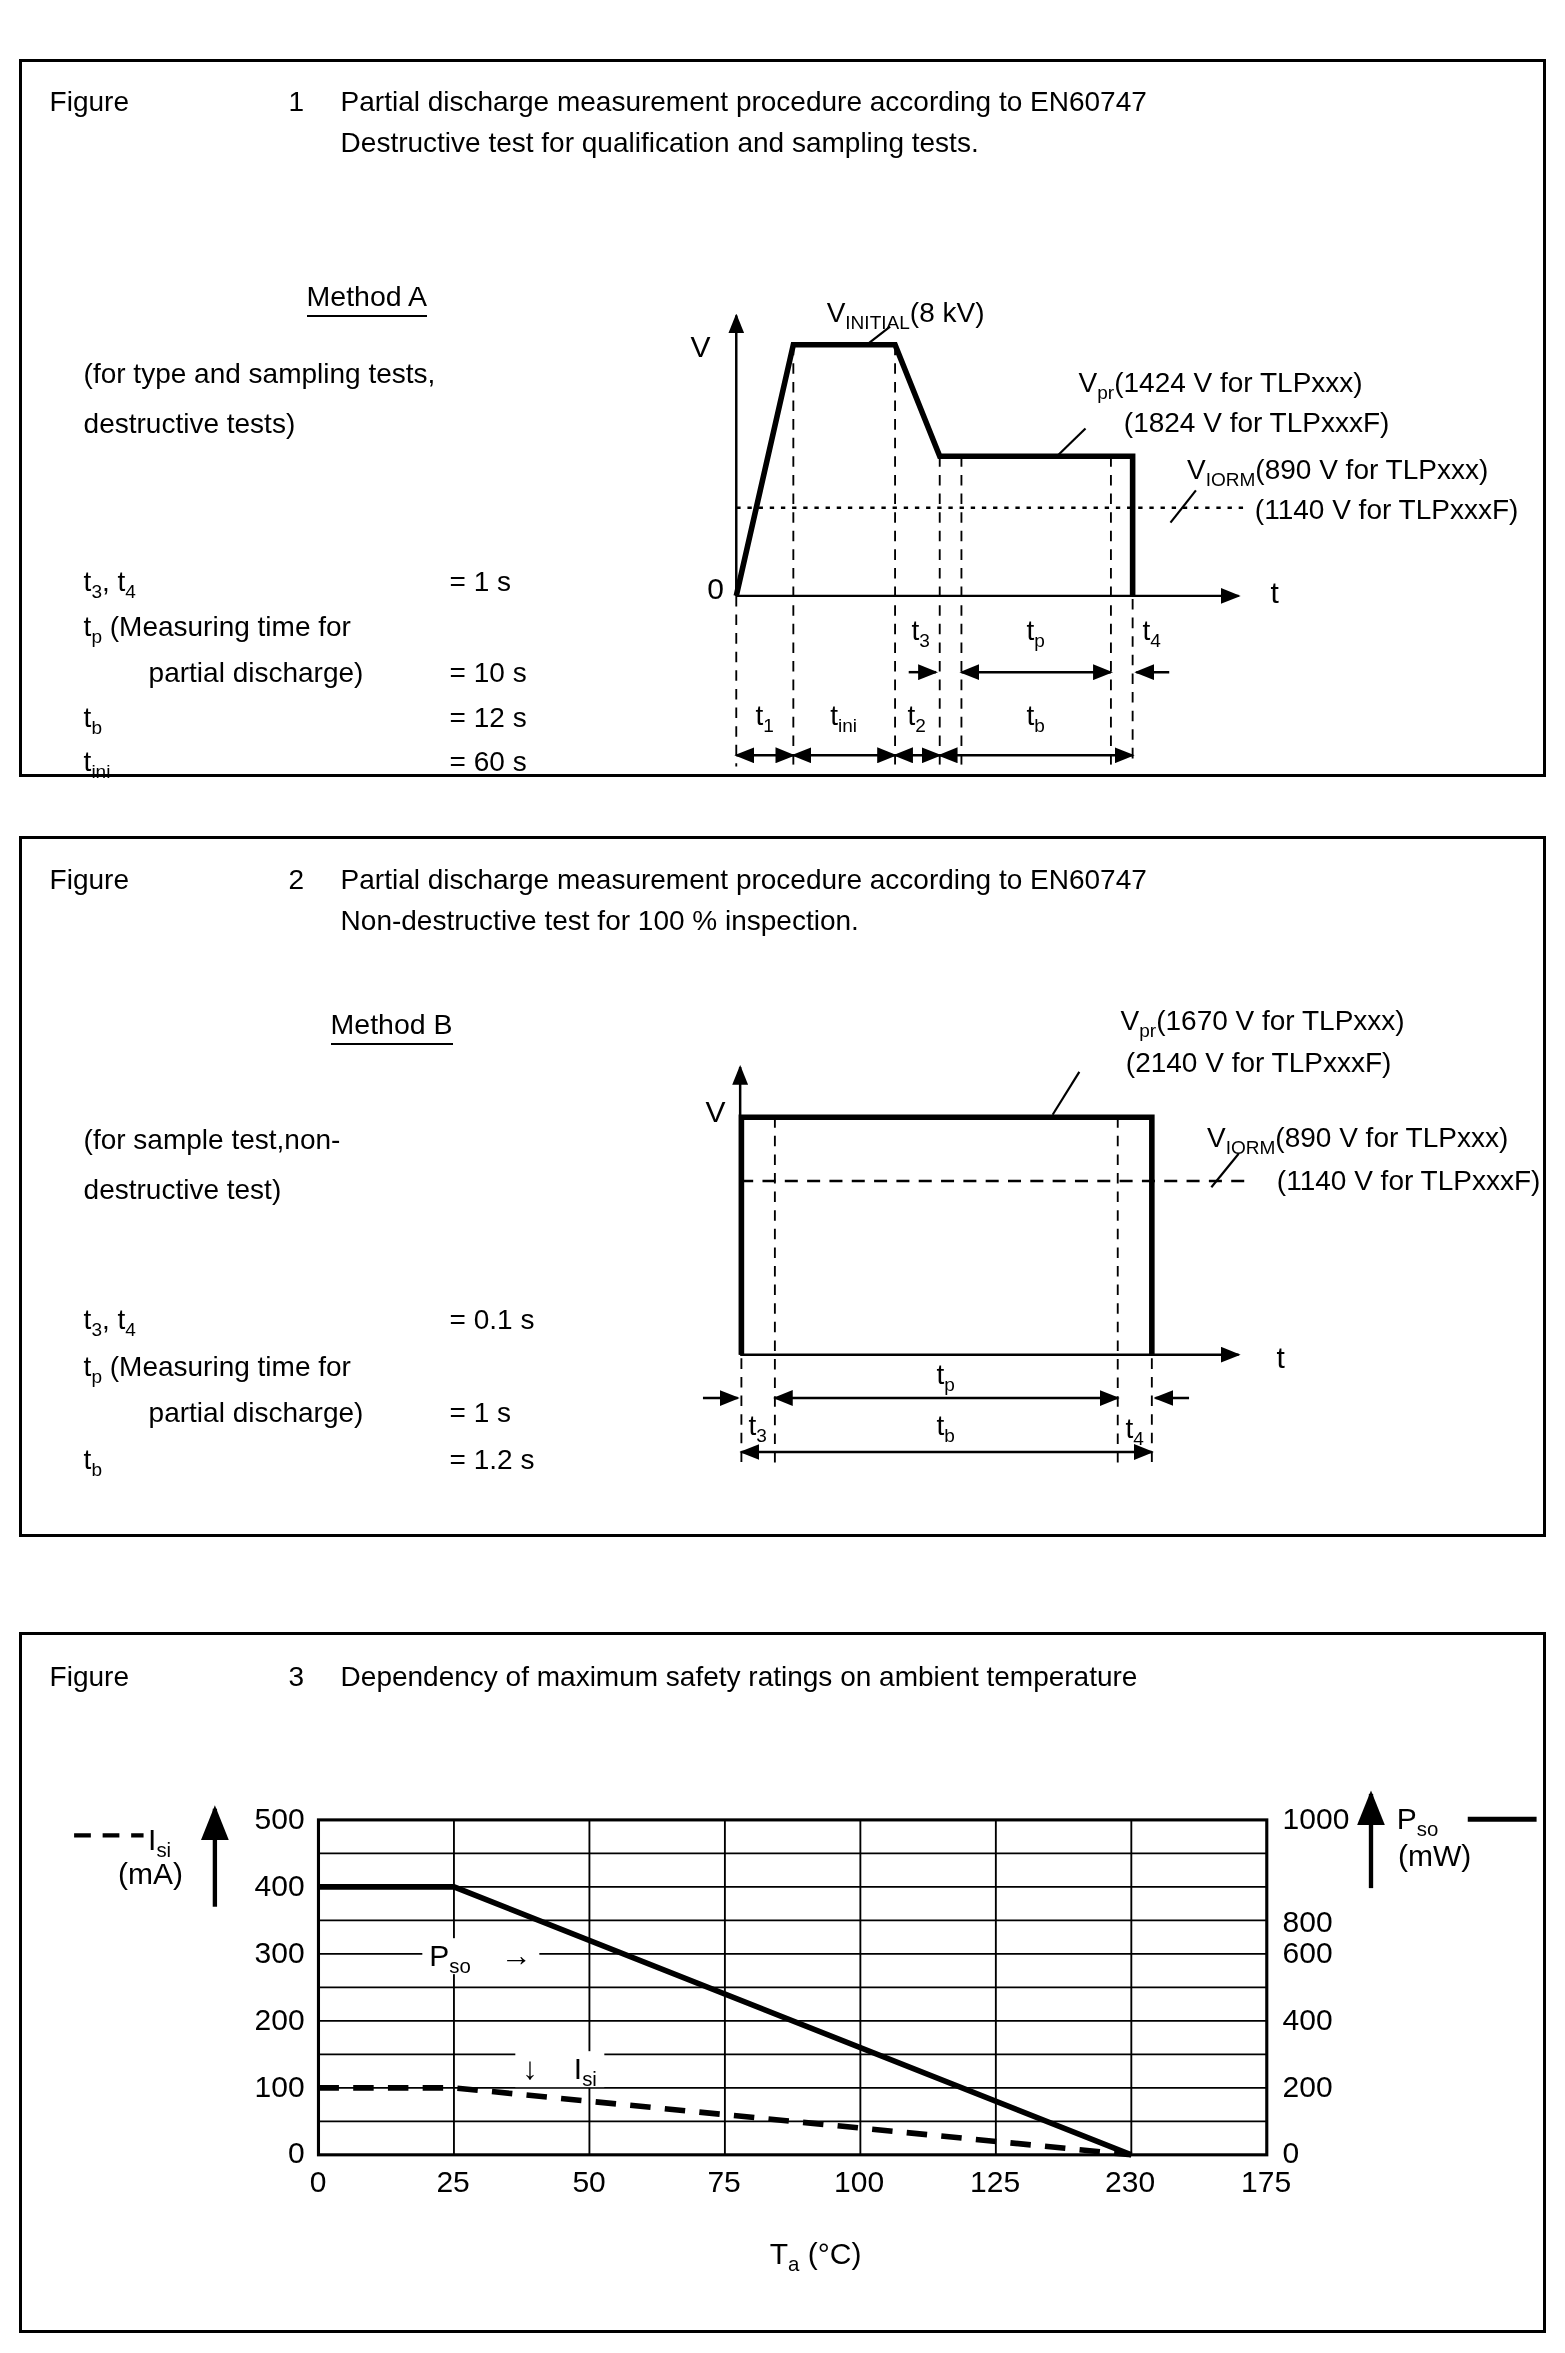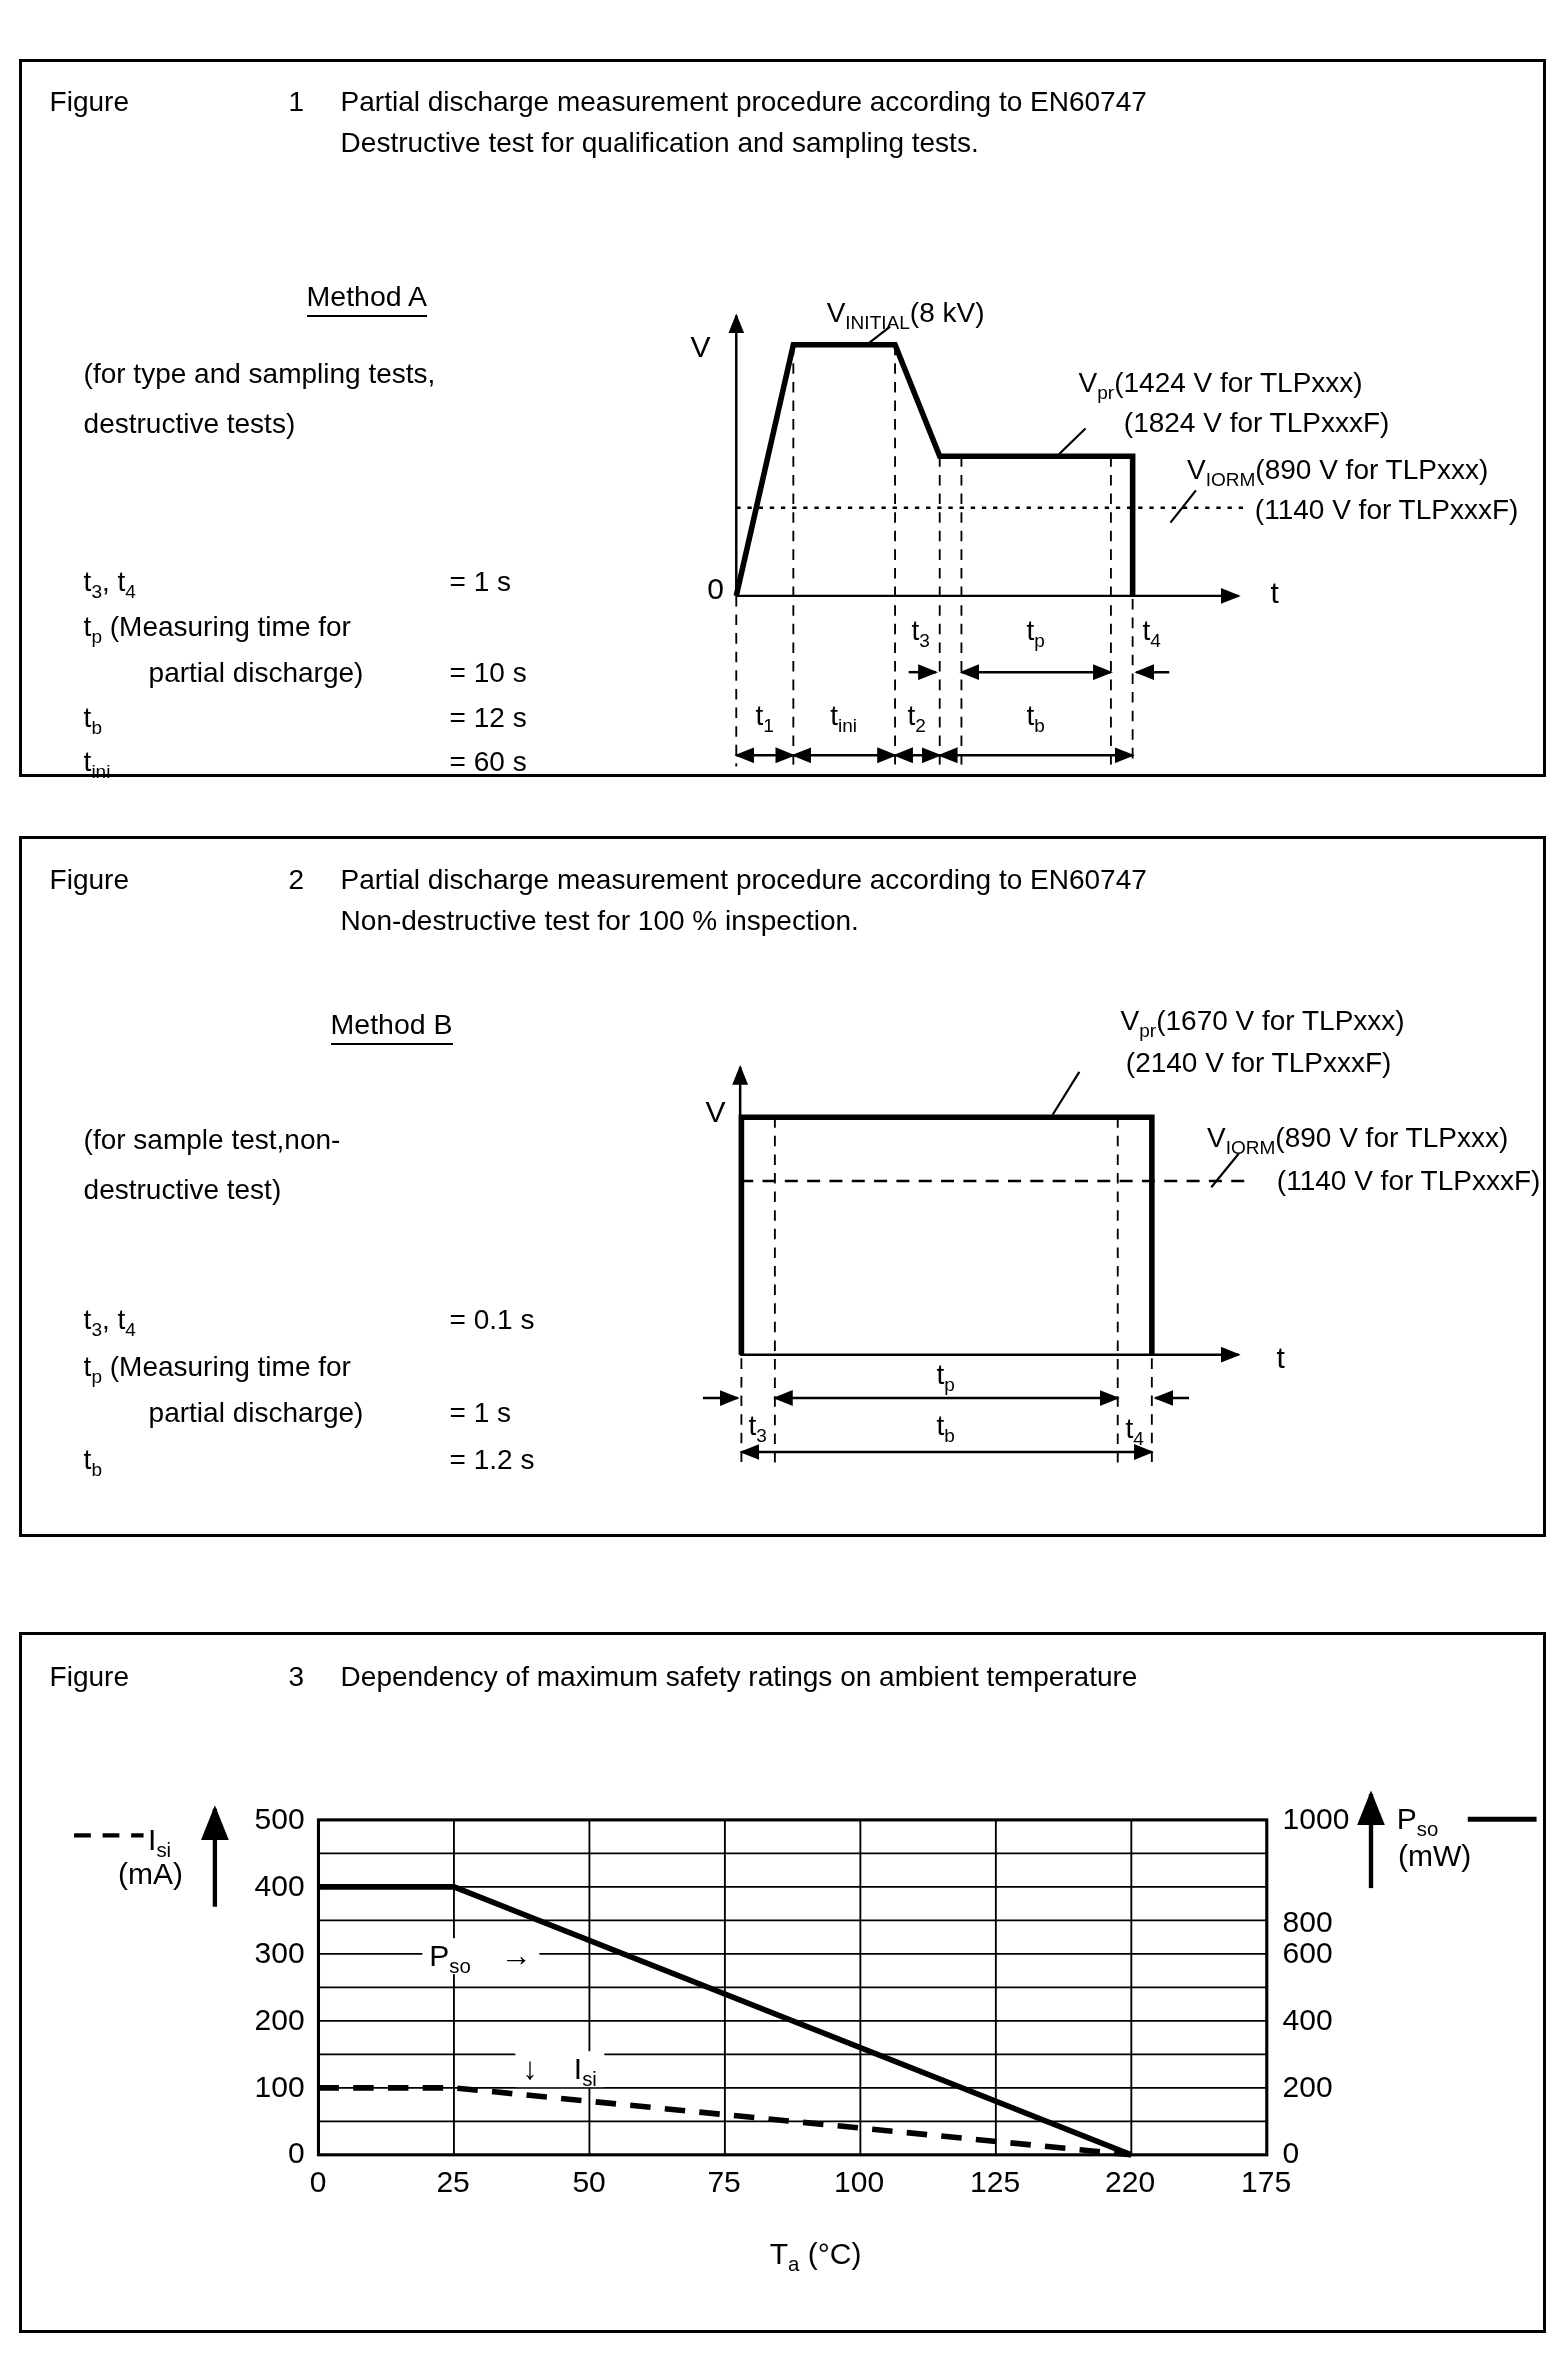--- a/index.html
+++ b/index.html
@@ -265,18 +265,18 @@
       <div class="tickR" style="top: 370px;">400</div>
       <div class="tickR" style="top: 303px;">600</div>
       <div class="tickR" style="top: 224px; margin-top: 48px;">800</div>
       <div class="tickR" style="top: 169px;">1000</div>
       <div class="tickX" style="left: 244px; top: 532px;">0</div>
       <div class="tickX" style="left: 379px; top: 532px;">25</div>
       <div class="tickX" style="left: 515px; top: 532px;">50</div>
       <div class="tickX" style="left: 650px; top: 532px;">75</div>
       <div class="tickX" style="left: 785px; top: 532px;">100</div>
       <div class="tickX" style="left: 921px; top: 532px;">125</div>
-      <div class="tickX" style="left: 1056px; top: 532px;">220</div>
+      <div class="tickX" style="left: 1056px; top: 532px;">230</div>
       <div class="tickX" style="left: 1192px; top: 532px;">175</div>
     </section>
 
 </div>
 
 
 </body></html>

